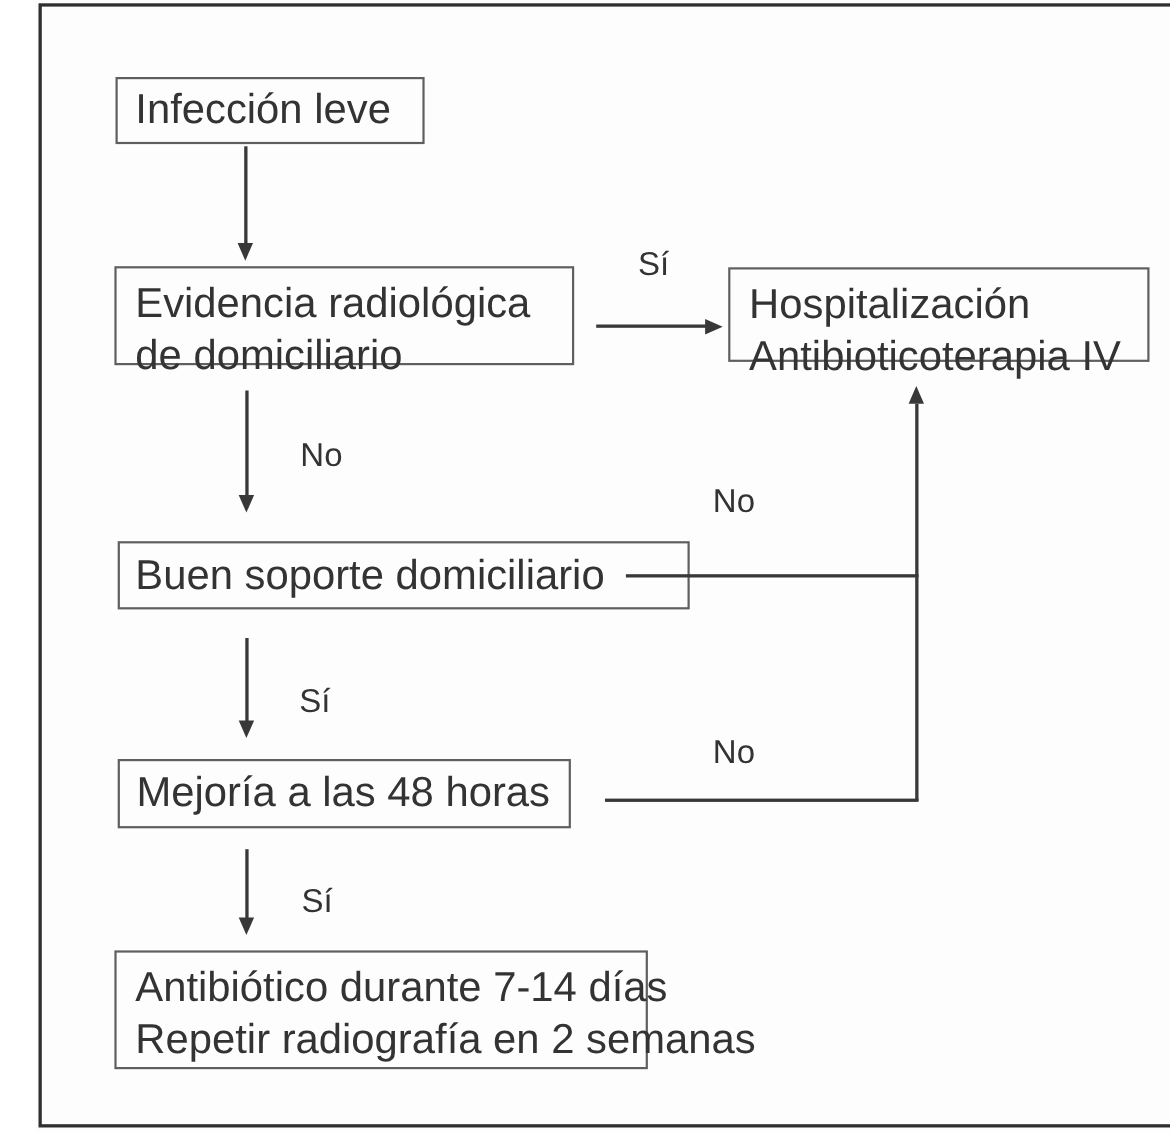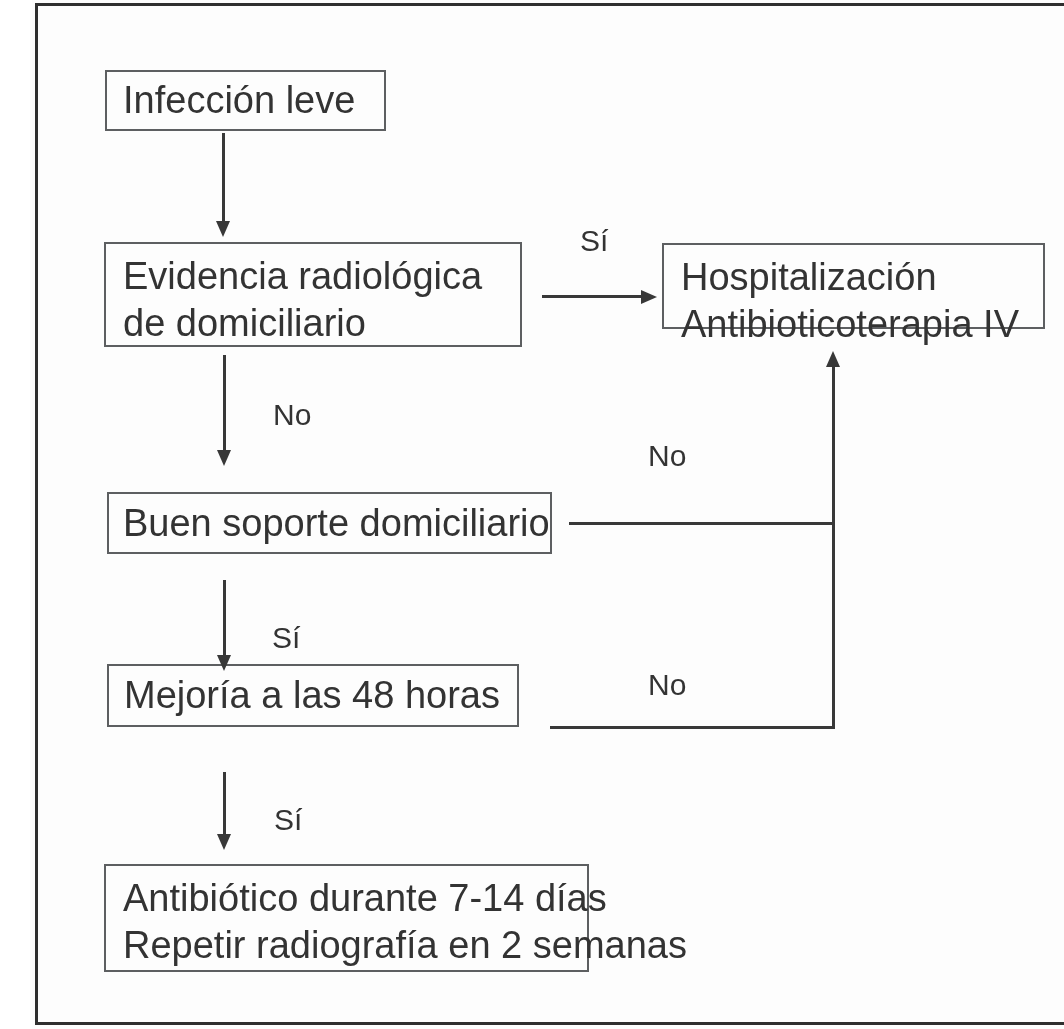--- a/index.html
+++ b/index.html
@@ -38,24 +38,24 @@
   .box.oneline {
     display: flex;
     align-items: center;
     padding-left: 15px;
   }
   .box.twoline {
     padding: 9px 0 0 17px;
     line-height: 47px;
   }
   #box-infection   { left: 73px;  top: 70px;  width: 281px; height: 61px;  padding-left: 16px; }
-  #box-evidence    { left: 72px;  top: 242px; width: 418px; height: 105px; }
+  #box-evidence    { left: 72px;  top: 242px; width: 418px; height: 90px; }
   #box-hospital    { left: 630px; top: 243px; width: 383px; height: 86px; }
-  #box-support     { left: 75px;  top: 492px; width: 445px; height: 62px;  padding-left: 14px; }
-  #box-improvement { left: 75px;  top: 664px; width: 412px; height: 63px;  }
+  #box-support     { left: 75px;  top: 492px; width: 520px; height: 62px;  padding-left: 14px; }
+  #box-improvement { left: 75px;  top: 690px; width: 412px; height: 63px;  }
   #box-treatment   { left: 72px;  top: 864px; width: 485px; height: 108px; }
 
   .vline, .hline {
     position: absolute;
     background: #383838;
   }
   .vline { width: 3px; }
   .hline { height: 3px; }
 
   .head-down {

